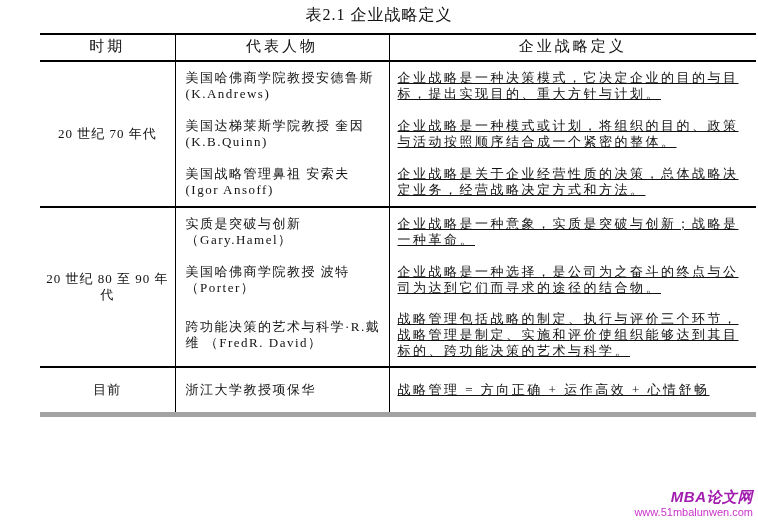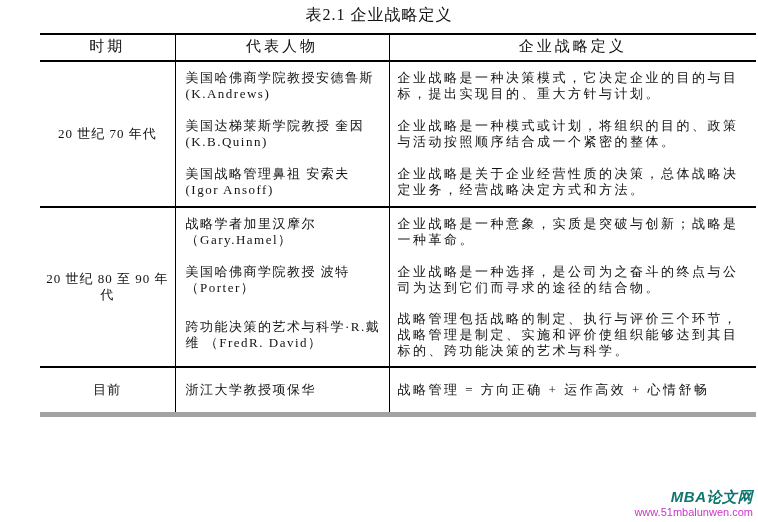--- a/index.html
+++ b/index.html
@@ -54,20 +54,21 @@
   }
   td.rep {
     padding: 8px 6px 8px 10px;
     letter-spacing: 1.5px;
     vertical-align: middle;
   }
   td.def {
     padding: 7px 4px 7px 8px;
     letter-spacing: 2.5px;
     vertical-align: middle;
+    text-decoration: underline;
   }
   .source-note {
     position: absolute;
     left: 40px;
     top: 496px;
     font-size: 15px;
     letter-spacing: 1.5px;
   }
   .watermark {
     position: absolute;
@@ -121,21 +122,21 @@
       </tr>
       <tr>
         <td class="rep vline">美国战略管理鼻祖 安索夫 (Igor Ansoff)</td>
         <td class="def vline">企业战略是关于企业经营性质的决策，总体战略决定业务，经营战略决定方式和方法。</td>
       </tr>
     </tbody>
 
     <tbody class="group">
       <tr>
         <td class="period" rowspan="3">20 世纪 80 至 90 年 代</td>
-        <td class="rep vline">战略学者加里汉摩尔 （Gary.Hamel）</td>
+        <td class="rep vline">实质是突破与创新 （Gary.Hamel）</td>
         <td class="def vline">企业战略是一种意象，实质是突破与创新；战略是一种革命。</td>
       </tr>
       <tr>
         <td class="rep vline">美国哈佛商学院教授 波特 （Porter）</td>
         <td class="def vline">企业战略是一种选择，是公司为之奋斗的终点与公司为达到它们而寻求的途径的结合物。</td>
       </tr>
       <tr>
         <td class="rep vline">跨功能决策的艺术与科学·R.戴维 （FredR. David）</td>
         <td class="def vline">战略管理包括战略的制定、执行与评价三个环节，战略管理是制定、实施和评价使组织能够达到其目标的、跨功能决策的艺术与科学。</td>
       </tr>
@@ -145,17 +146,17 @@
       <tr>
         <td class="period">目前</td>
         <td class="rep vline">浙江大学教授项保华</td>
         <td class="def vline">战略管理 = 方向正确 + 运作高效 + 心情舒畅</td>
       </tr>
     </tbody>
   </table>
 
 
   <div class="watermark">
-    <div class="wm-name" style="color: #0f766e;">MBA论文网</div>
+    <div class="wm-name" style="color: #a21caf;">MBA论文网</div>
     <div class="wm-url" style="color: rgb(204, 51, 204);">www.51mbalunwen.com</div>
   </div>
 
 </div>
 
 </body></html>

